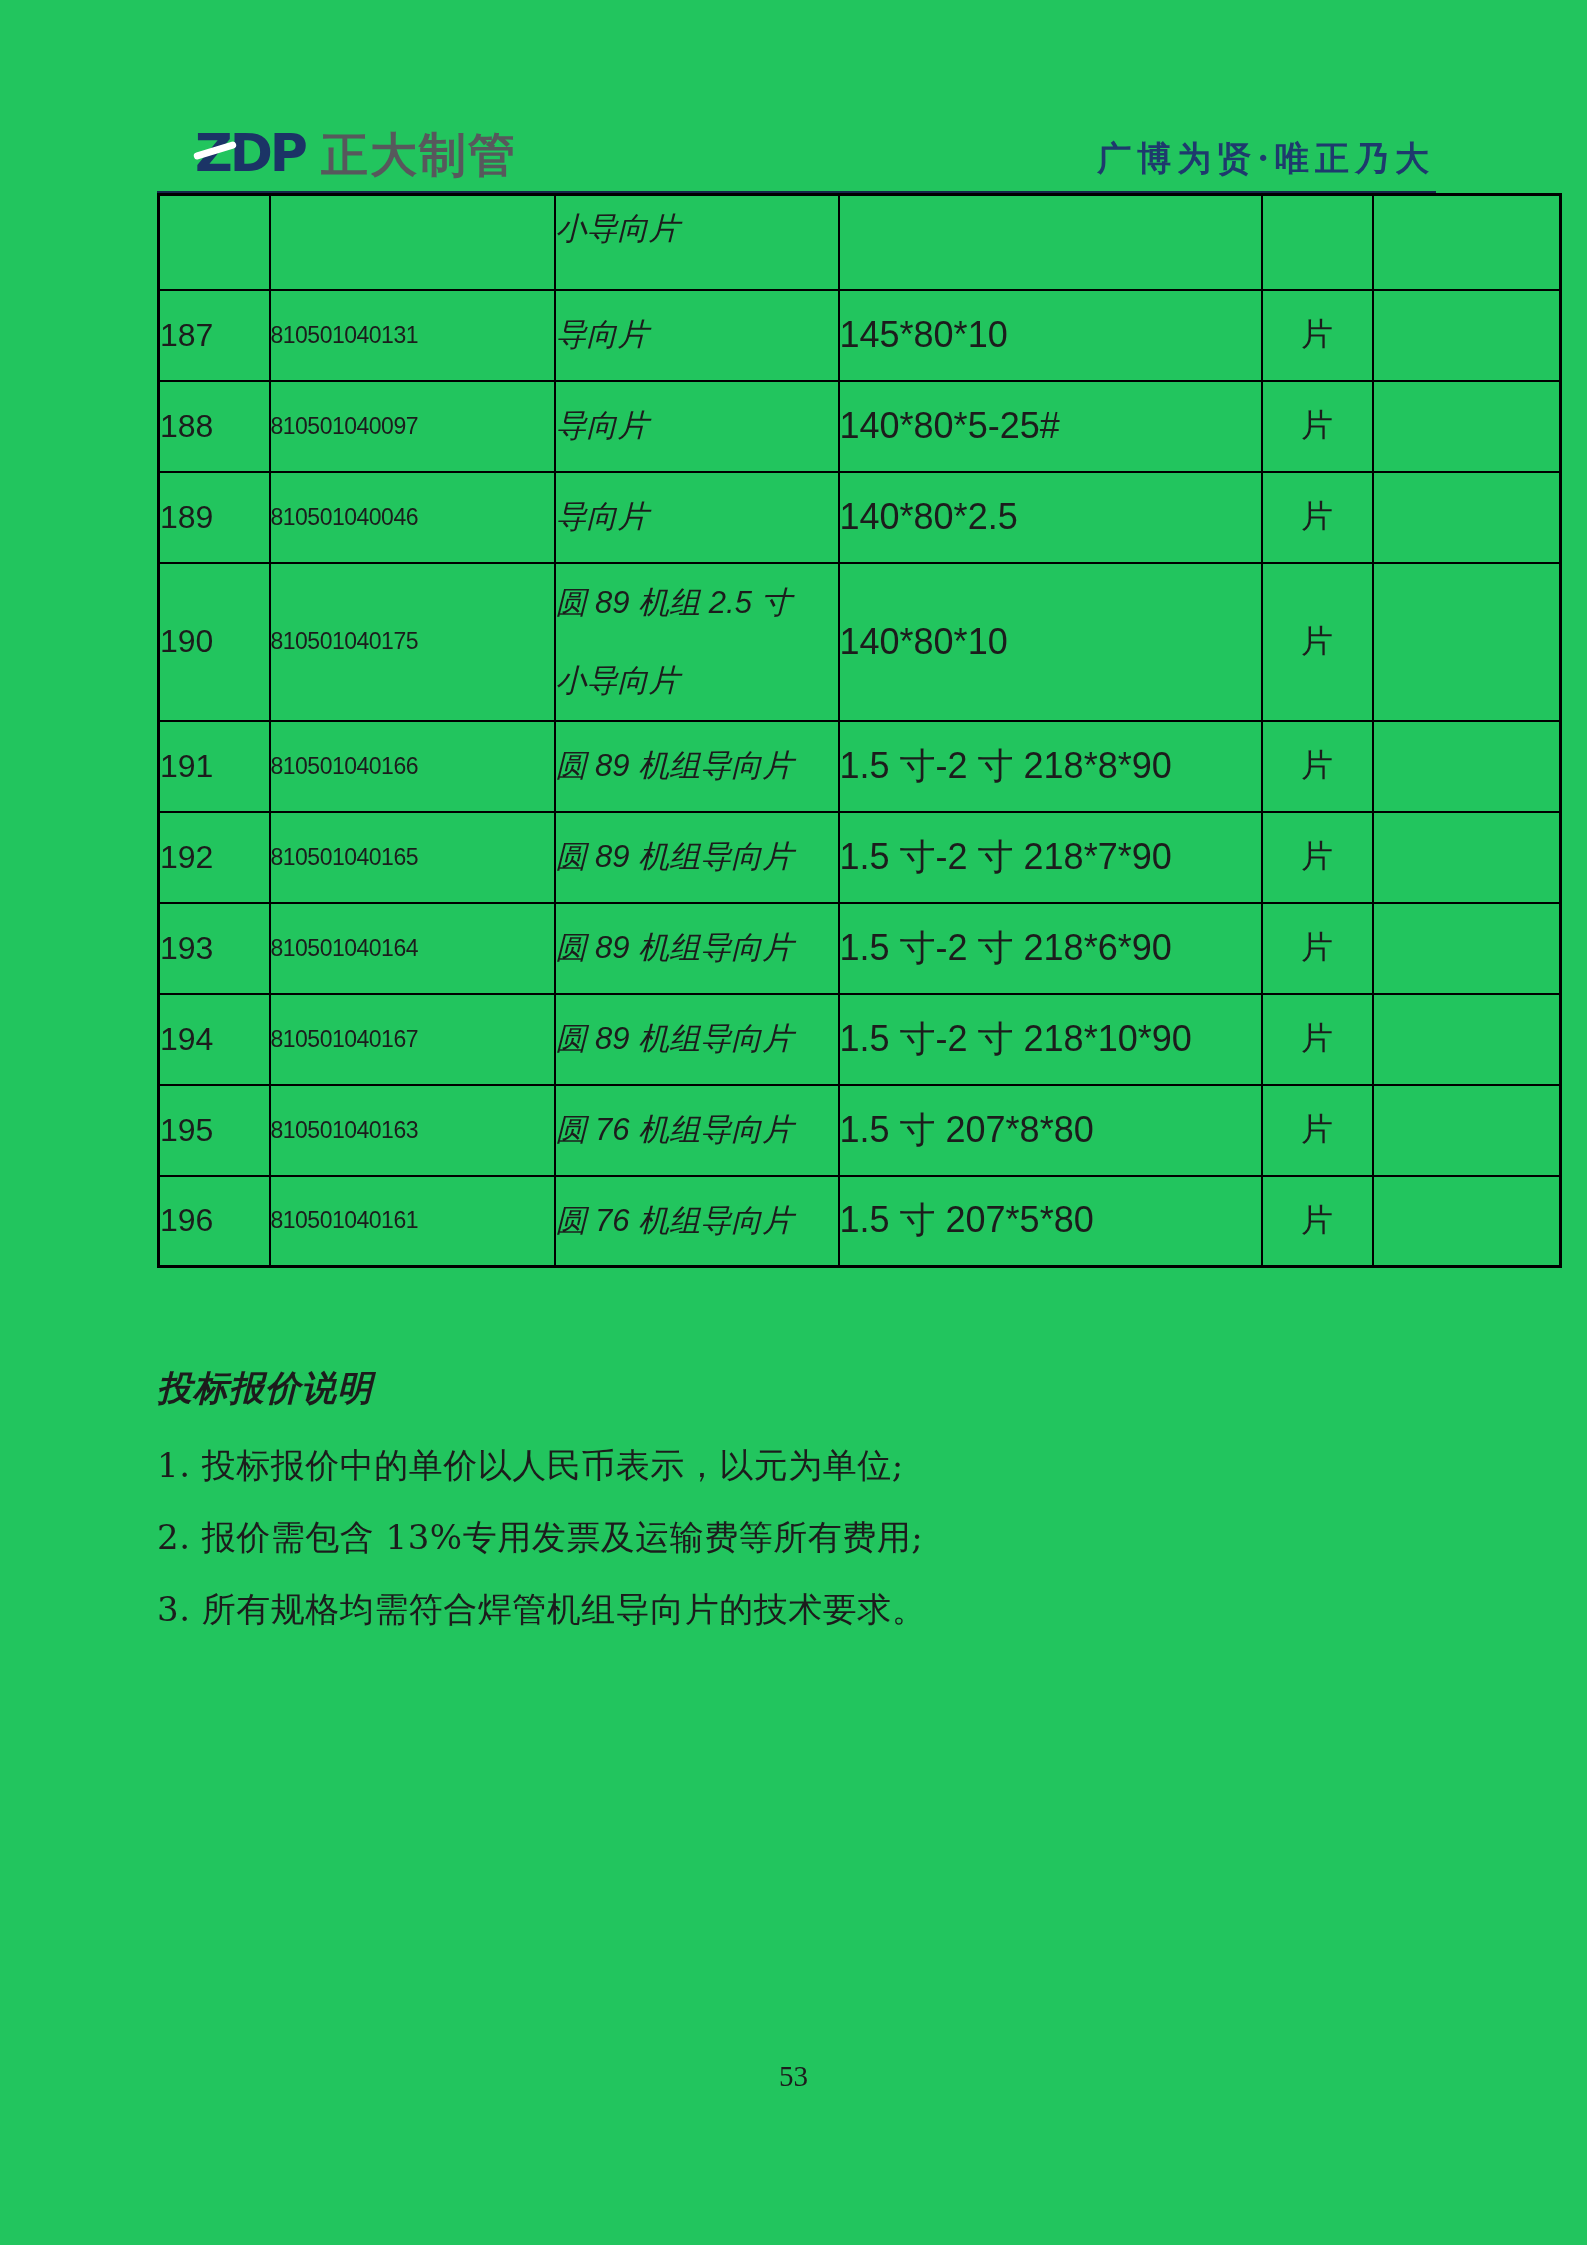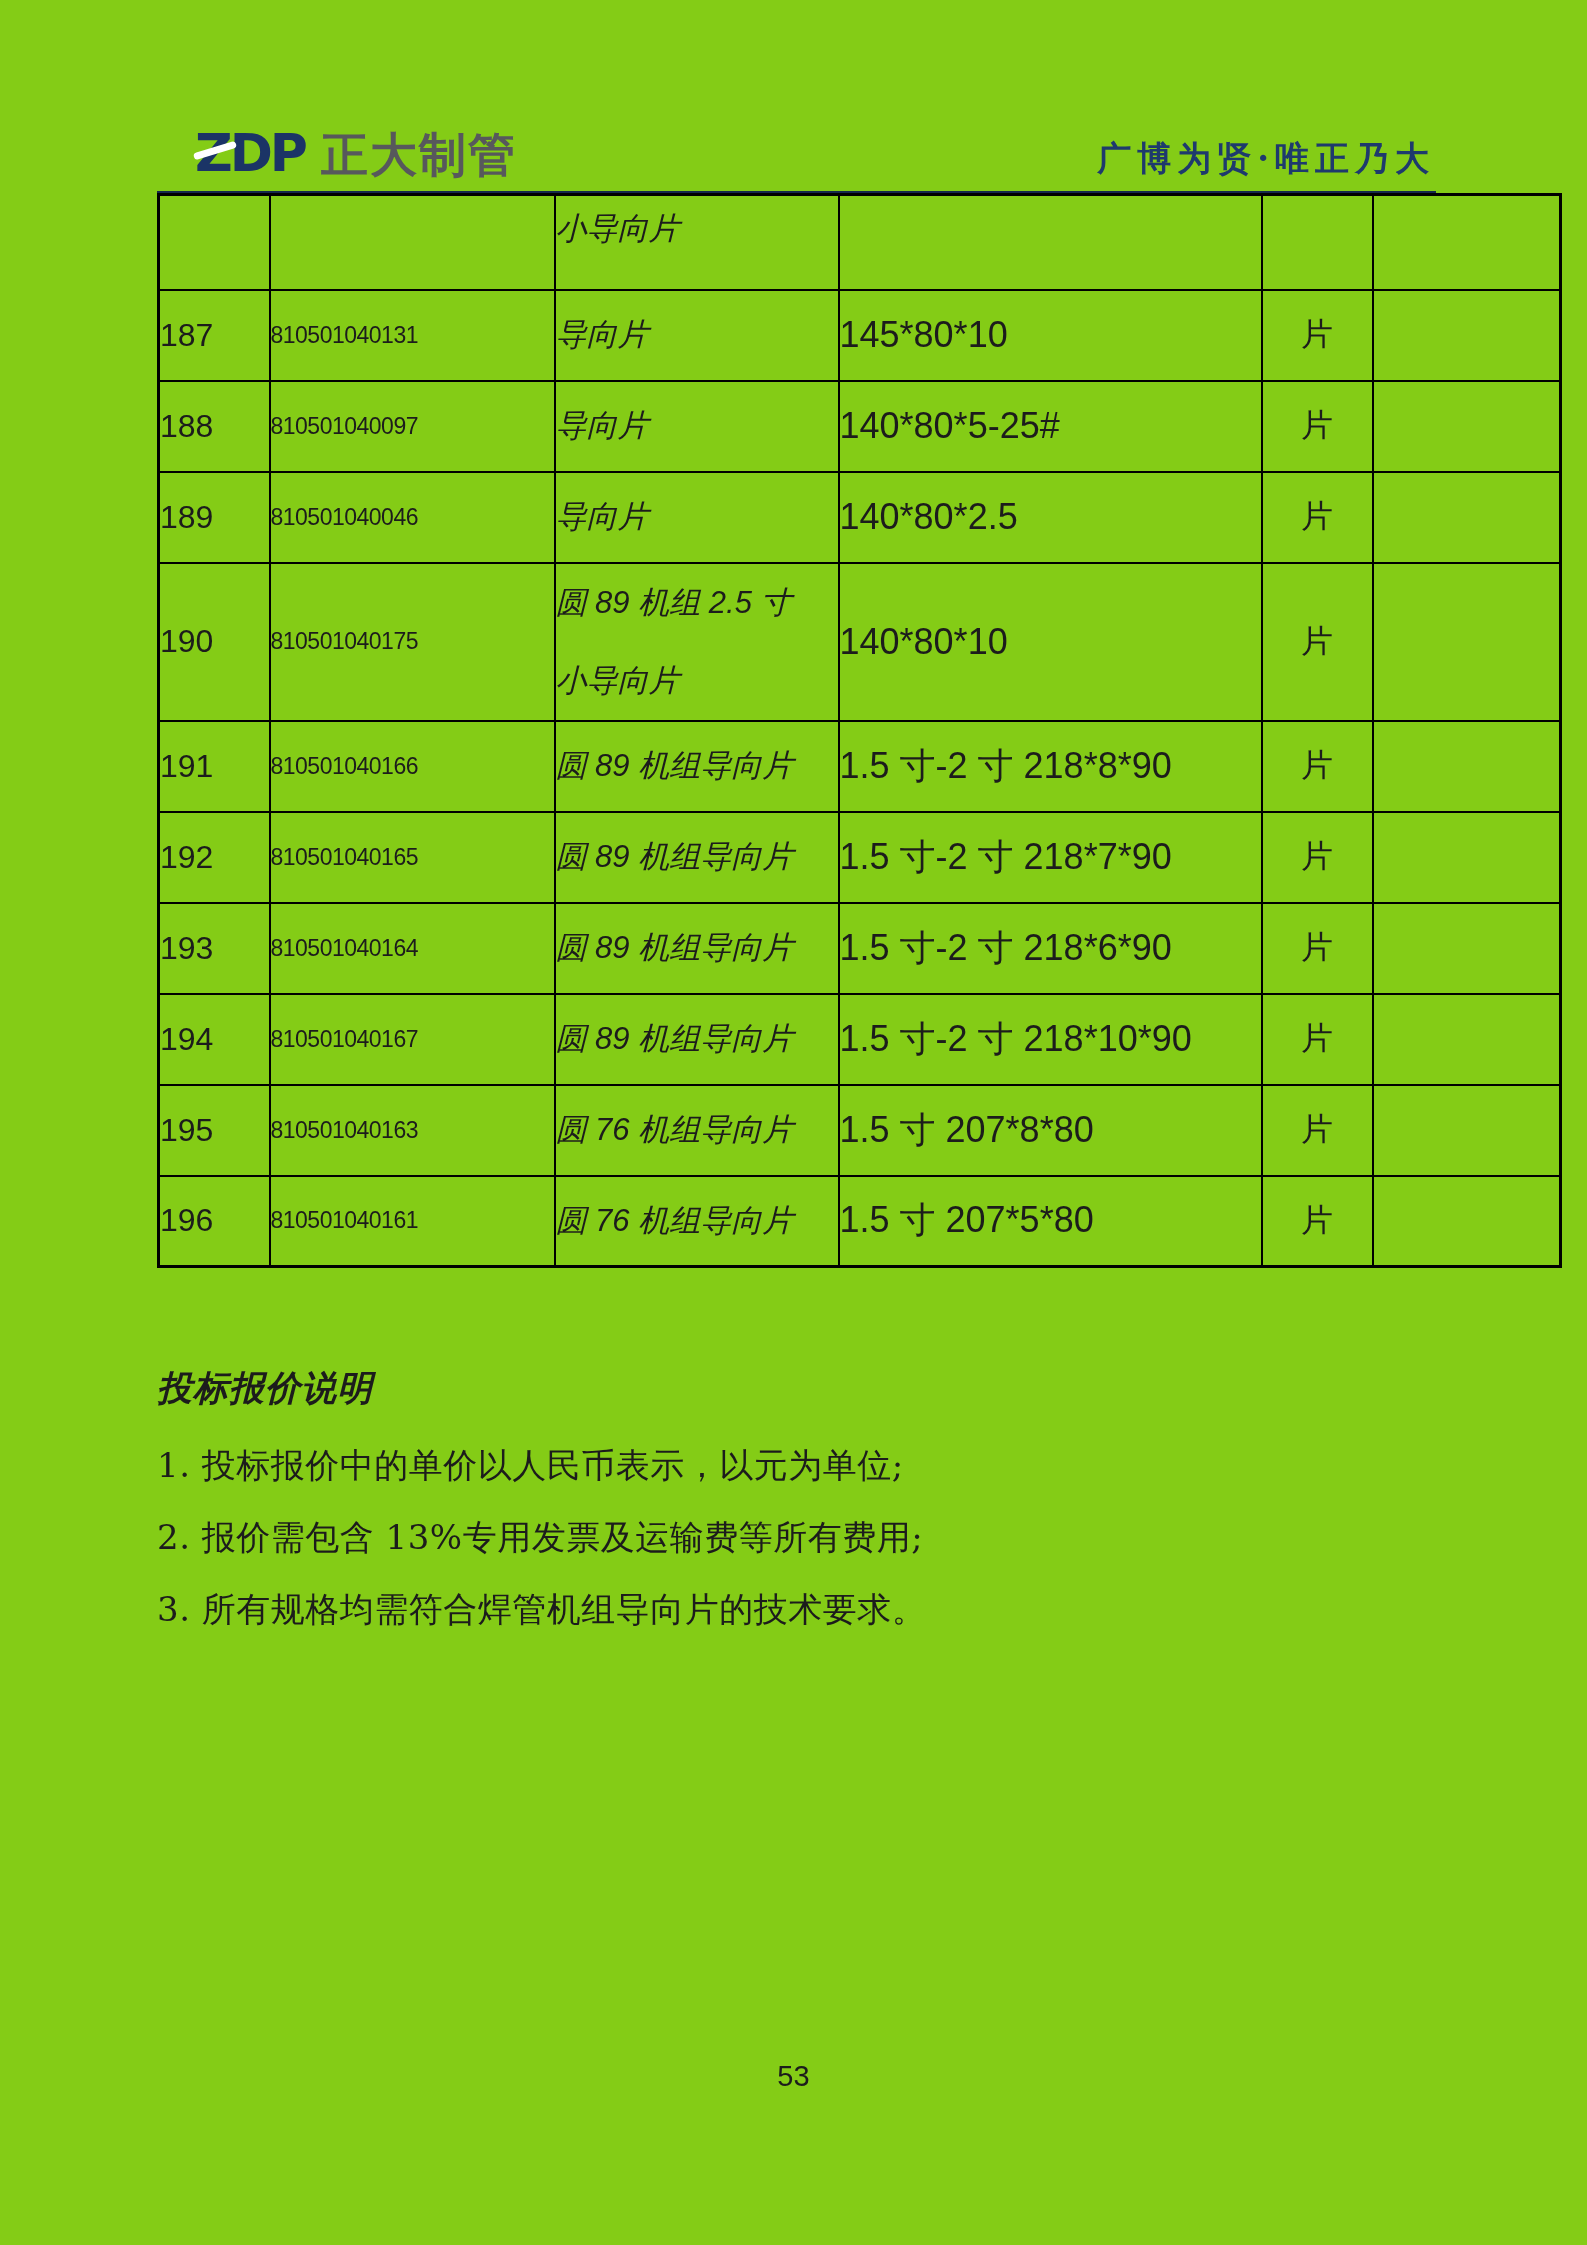--- a/index.html
+++ b/index.html
@@ -1,20 +1,20 @@
 <!DOCTYPE html>
 <html><head>
 <meta charset="utf-8">
 <style>
   html,body{margin:0;padding:0;background:#e8e8e8;}
   .page{
     position:relative;
     width:1587px;height:2245px;
     margin:0 auto;
-    background:#84cc16;
+    background:#22c55e;
     font-family:"Liberation Sans", sans-serif;
     color:#1c1c1c;
     overflow:hidden;
   }
 
   
   .logo{
     position:absolute;left:195px;top:130px;
     display:flex;align-items:baseline;gap:16px;
     white-space:nowrap;
@@ -117,21 +117,21 @@
     margin-top:38px;
     font-size:34px;line-height:34px;
     letter-spacing:0.5px;
   }
   .note-item:first-of-type{margin-top:36px;}
 
   
   .footer{
     position:absolute;left:0;top:2060px;width:100%;
     text-align:center;
-    font-family:Liberation Sans, sans-serif;
+    font-family:Liberation Serif, serif;
     font-size:29px;
   }
 </style>
 </head>
 <body>
 
 <div class="page">
 
   <div class="logo">
     <span class="logo-zdp">ZDP</span>

